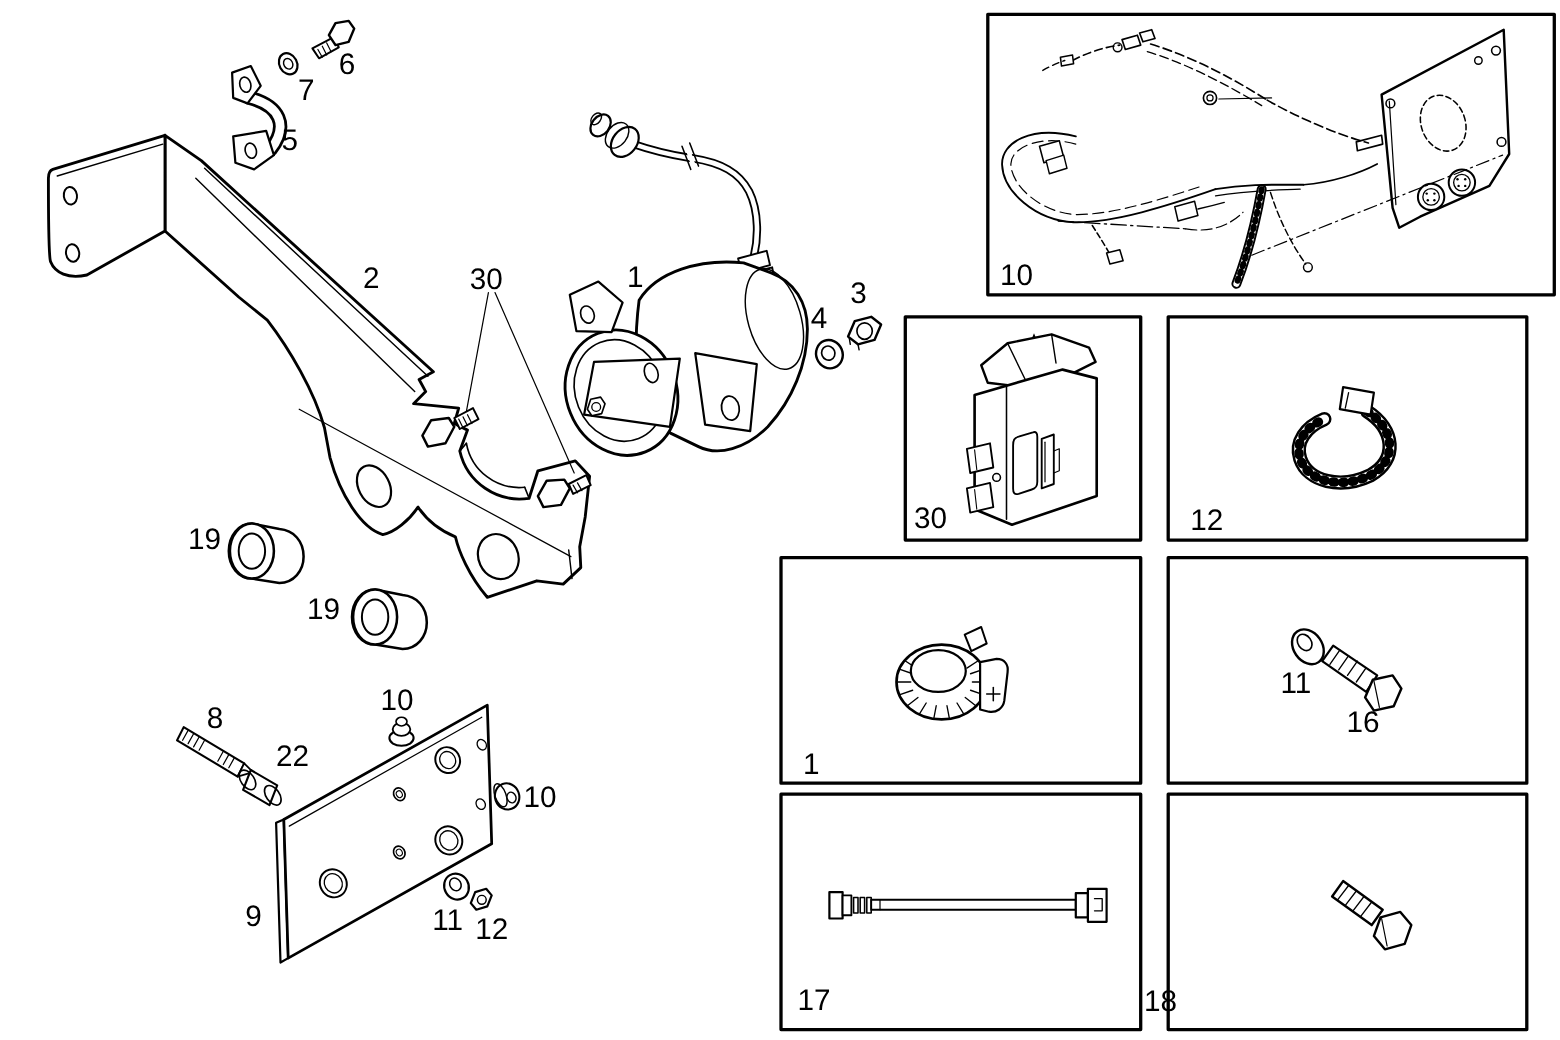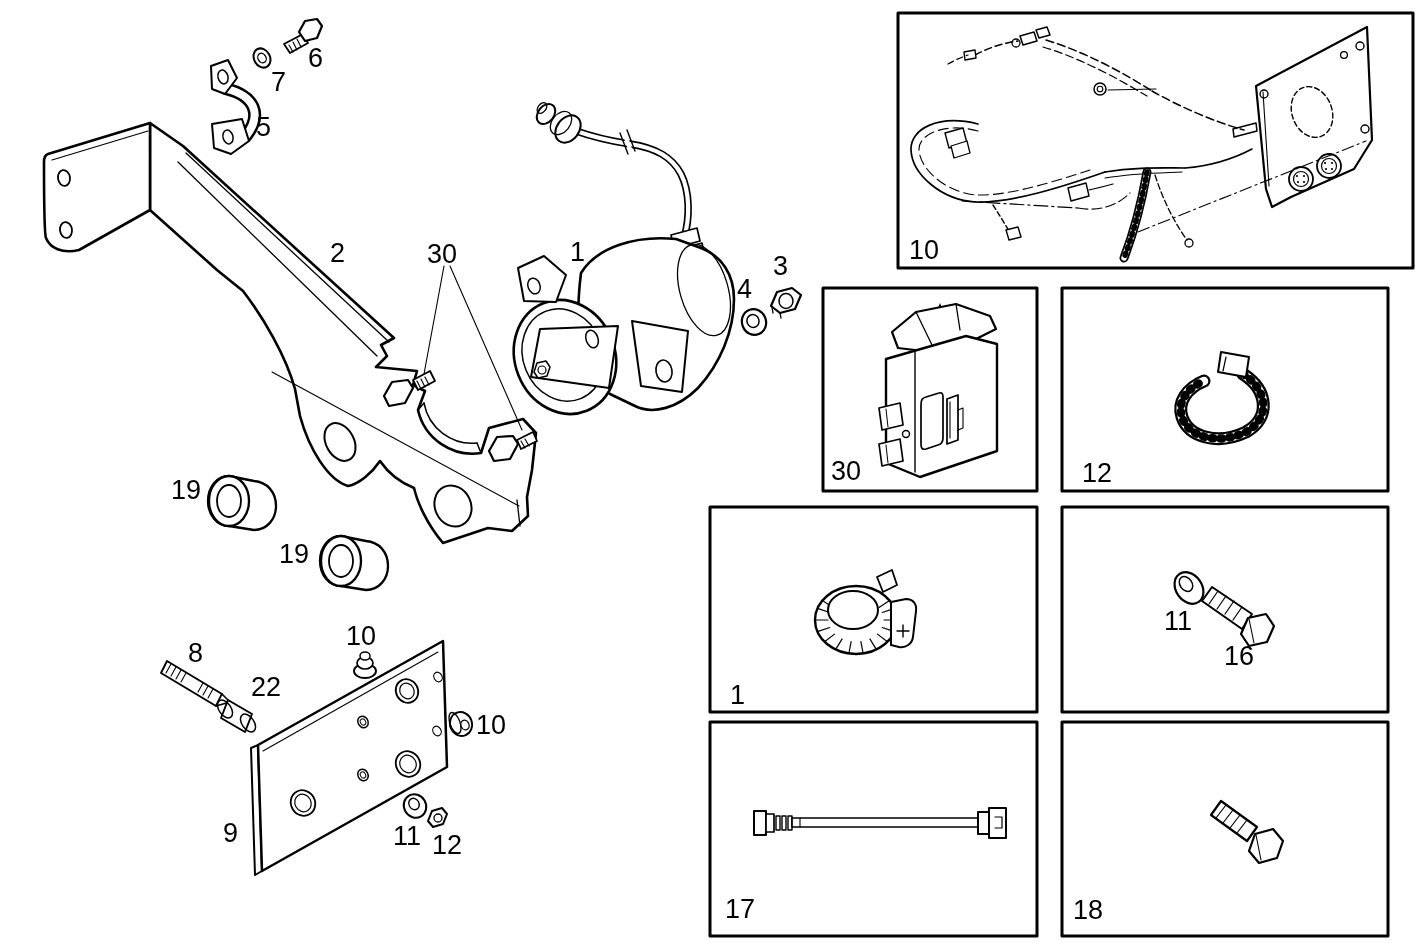--- a/index.html
+++ b/index.html
@@ -355,15 +355,15 @@
 <span class="lbl" style="left:427px;top:241px">30</span>
 <span class="lbl" style="left:251px;top:674px">22</span>
 
 <span class="lbl" style="left:909px;top:237px">10</span>
 <span class="lbl" style="left:831px;top:458px">30</span>
 <span class="lbl" style="left:1082px;top:460px">12</span>
 <span class="lbl" style="left:730px;top:682px">1</span>
 <span class="lbl" style="left:1164px;top:608px">11</span>
 <span class="lbl" style="left:1224px;top:643px">16</span>
 <span class="lbl" style="left:725px;top:896px">17</span>
-<span class="lbl" style="left:1073px;top:897px">18</span>
+<span class="lbl" style="left:1040px;top:897px">18</span>
 
 </div>
 
 </body></html>

